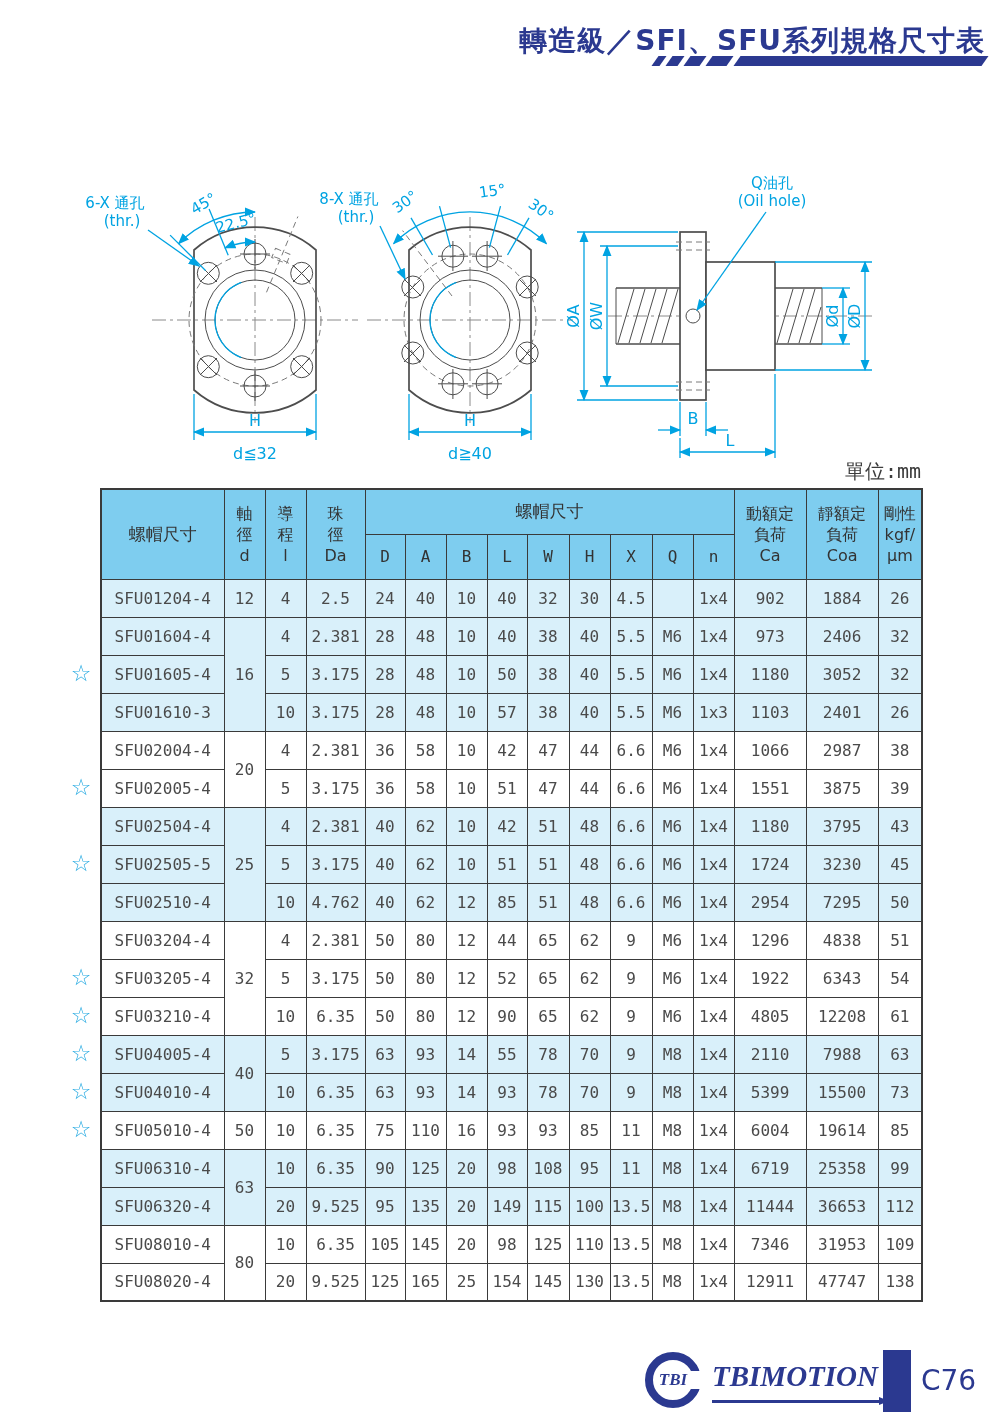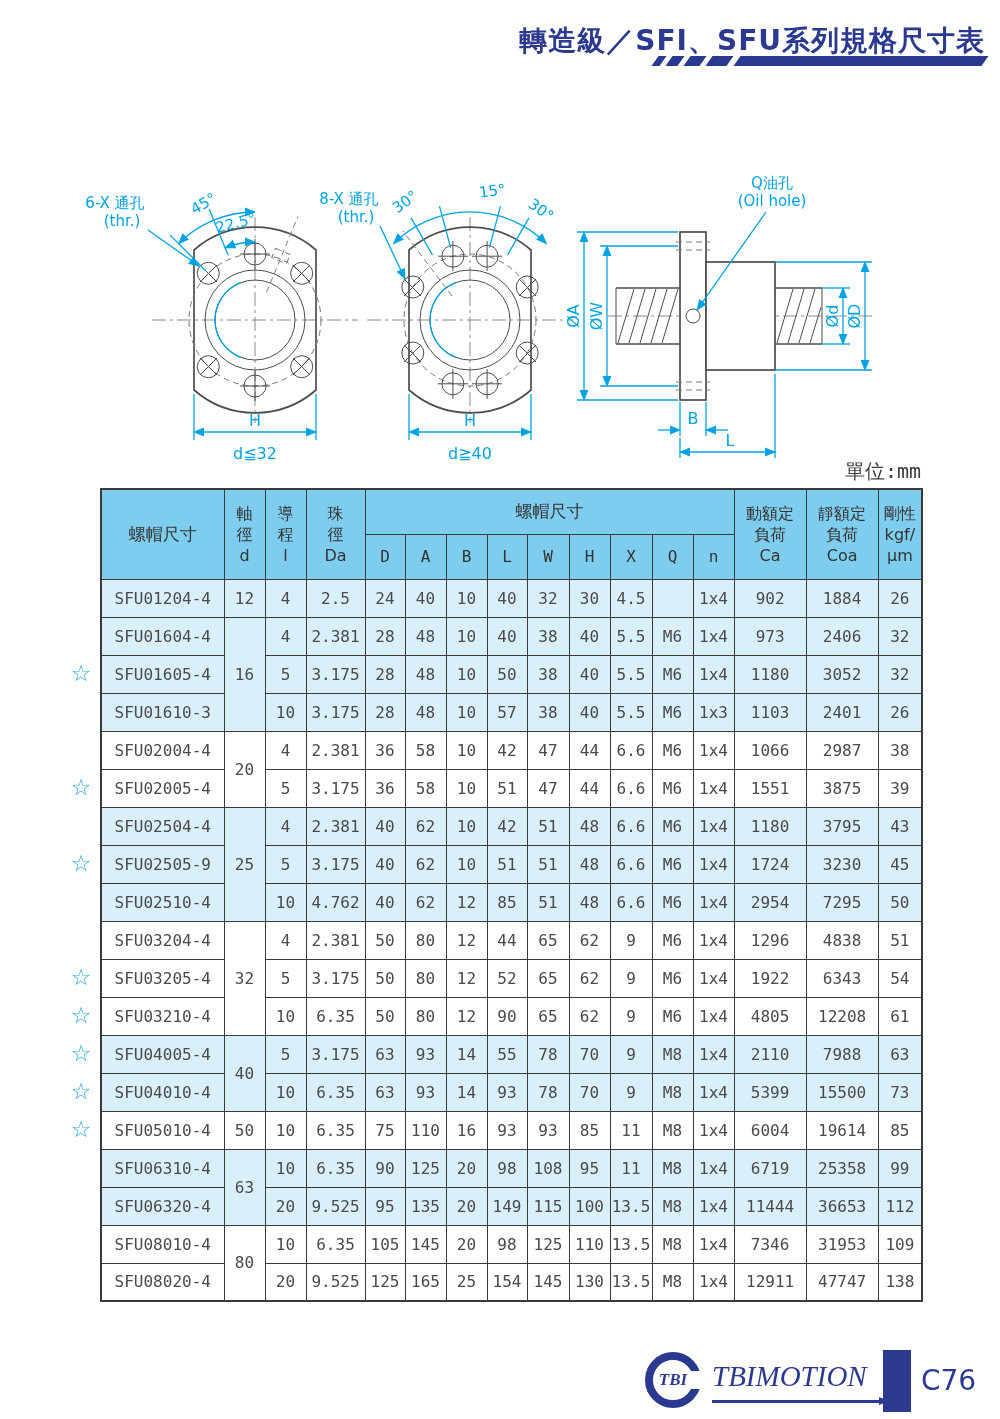--- a/index.html
+++ b/index.html
@@ -136,21 +136,21 @@
     position: absolute; left: 50%; top: 50%;
     transform: translate(-50%,-50%);
     font-family: "Liberation Serif", serif;
     font-style: italic; font-weight: bold;
     font-size: 17px; color: #2B3990; text-align: right;
   }
   .tbi-wordmark {
     position: absolute; left: 712px; top: 1360px;
     width: 172px;
     font-family: "Liberation Serif", serif;
-    font-style: italic; font-weight: normal;
+    font-style: italic; font-weight: bold;
     font-size: 29px; color: #2B3990;
     letter-spacing: 0px;
     white-space: nowrap;
   }
   .tbi-underline {
     position: absolute; left: 712px; top: 1400px;
     width: 168px; height: 3px; background: #2B3990;
   }
   .tbi-underline .tip {
     position: absolute; right: -9px; top: -3px;
@@ -544,21 +544,21 @@
           <td>51</td>
           <td>48</td>
           <td>6.6</td>
           <td>M6</td>
           <td>1x4</td>
           <td>1180</td>
           <td>3795</td>
           <td>43</td>
         </tr>
         <tr class="shade">
-          <td>SFU02505-9</td>
+          <td>SFU02505-5</td>
           <td>5</td>
           <td>3.175</td>
           <td>40</td>
           <td>62</td>
           <td>10</td>
           <td>51</td>
           <td>51</td>
           <td>48</td>
           <td>6.6</td>
           <td>M6</td>

